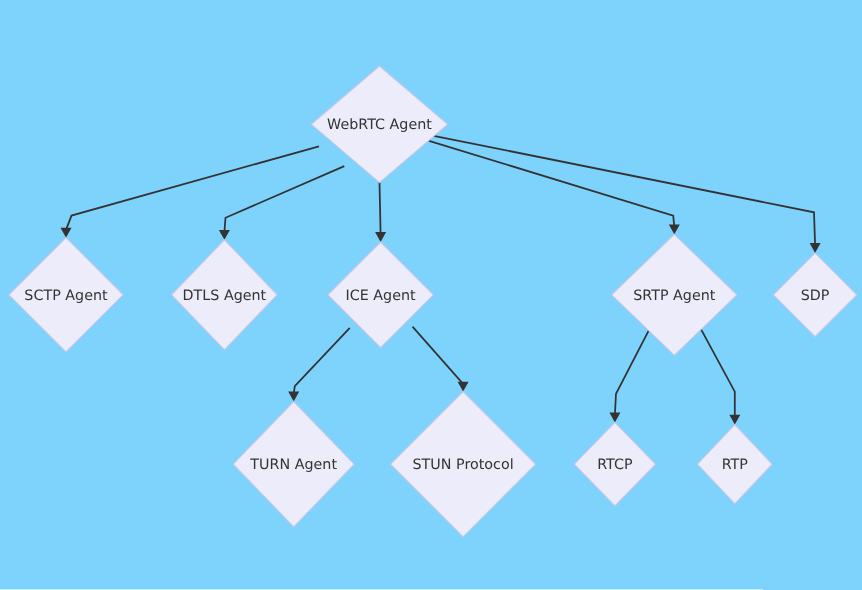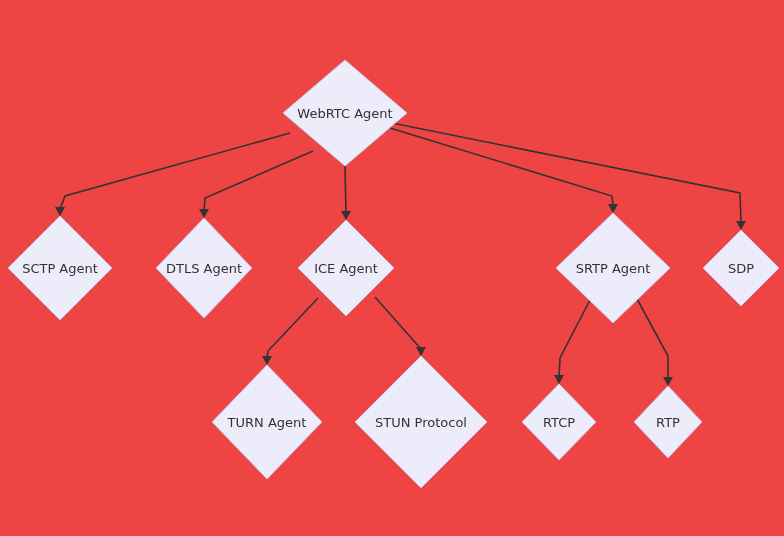--- a/index.html
+++ b/index.html
@@ -10,21 +10,21 @@
   body {
     width: 784px;
     height: 536px;
     font-family: "DejaVu Sans", "Liberation Sans", sans-serif;
     overflow: hidden;
   }
   #diagram-root {
     position: relative;
     width: 784px;
     height: 536px;
-    background: #ef4444;
+    background: #7dd3fc;
   }
   svg#graph {
     display: block;
     width: 784px;
     height: 536px;
   }
   .node-shape {
     fill: #ececfa;
     stroke: #c6c5e8;
     stroke-width: 1;

